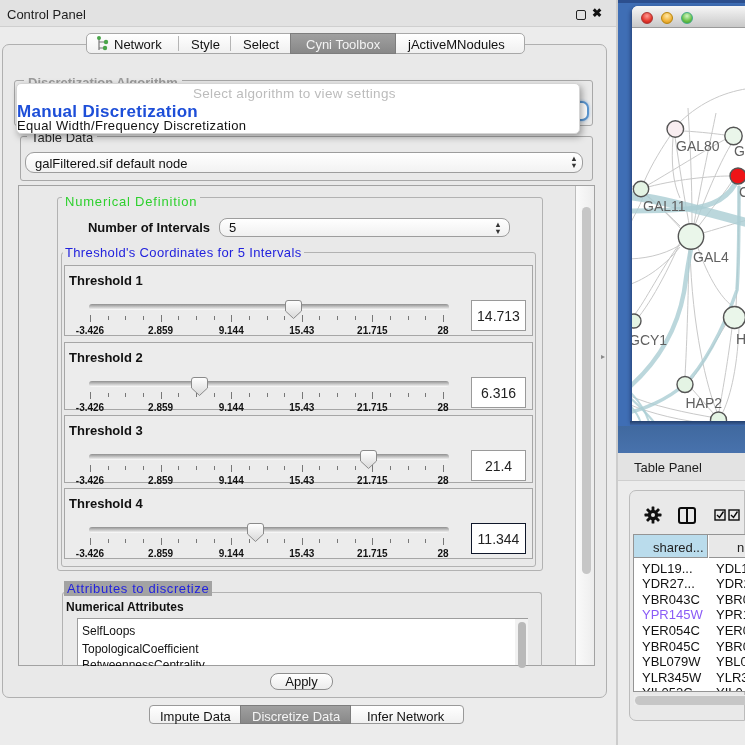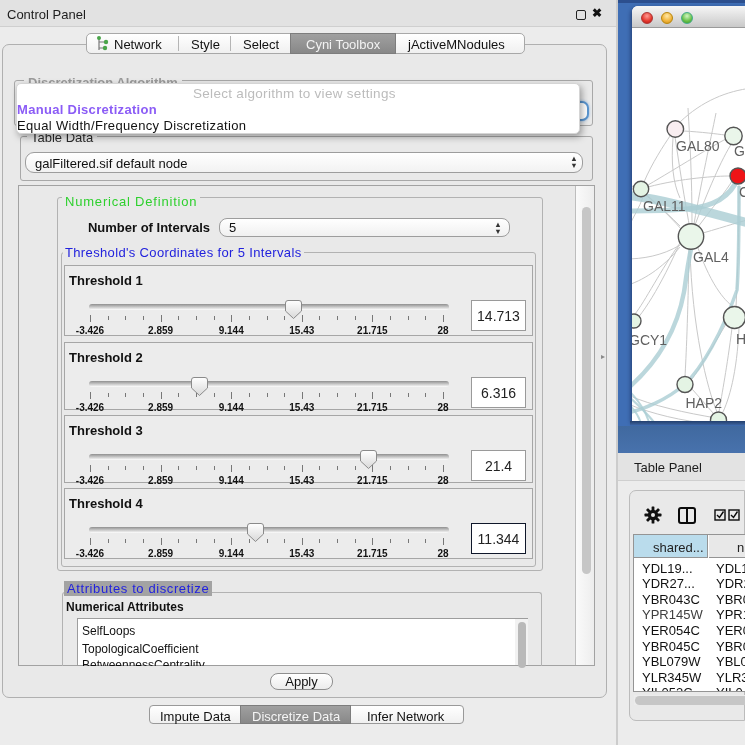--- a/index.html
+++ b/index.html
@@ -370,34 +370,34 @@
 <div class="abs" style="left:634px;top:535px;width:73.5px;height:23px;background:#badcec;border-right:1px solid #949494;border-bottom:1px solid #949494;"></div>
 <div class="abs" style="left:708.5px;top:535px;width:36.5px;height:23px;background:#e8e8e8;border-bottom:1px solid #949494;"></div>
 <div class="abs" style="left:653px;top:540px;font-size:13px;color:#222;">shared...</div>
 <div class="abs" style="left:737px;top:540px;font-size:13px;color:#222;">n</div>
 <div class="abs" style="left:642px;top:560.5px;font-size:13px;color:#111;">YDL19...</div>
 <div class="abs" style="left:716px;top:560.5px;width:29px;overflow:hidden;font-size:13px;color:#111;">YDL1</div>
 <div class="abs" style="left:642px;top:576.1px;font-size:13px;color:#111;">YDR27...</div>
 <div class="abs" style="left:716px;top:576.1px;width:29px;overflow:hidden;font-size:13px;color:#111;">YDR2</div>
 <div class="abs" style="left:642px;top:591.7px;font-size:13px;color:#111;">YBR043C</div>
 <div class="abs" style="left:716px;top:591.7px;width:29px;overflow:hidden;font-size:13px;color:#111;">YBR0</div>
-<div class="abs" style="left:642px;top:607.3px;font-size:13px;color:#404040;">YPR145W</div>
+<div class="abs" style="left:642px;top:607.3px;font-size:13px;color:#8b5cf6;">YPR145W</div>
 <div class="abs" style="left:716px;top:607.3px;width:29px;overflow:hidden;font-size:13px;color:#111;">YPR1</div>
 <div class="abs" style="left:642px;top:622.9px;font-size:13px;color:#111;">YER054C</div>
 <div class="abs" style="left:716px;top:622.9px;width:29px;overflow:hidden;font-size:13px;color:#111;">YER0</div>
 <div class="abs" style="left:642px;top:638.5px;font-size:13px;color:#111;">YBR045C</div>
 <div class="abs" style="left:716px;top:638.5px;width:29px;overflow:hidden;font-size:13px;color:#111;">YBR0</div>
 <div class="abs" style="left:642px;top:654.1px;font-size:13px;color:#111;">YBL079W</div>
 <div class="abs" style="left:716px;top:654.1px;width:29px;overflow:hidden;font-size:13px;color:#111;">YBL0</div>
 <div class="abs" style="left:642px;top:669.7px;font-size:13px;color:#111;">YLR345W</div>
 <div class="abs" style="left:716px;top:669.7px;width:29px;overflow:hidden;font-size:13px;color:#111;">YLR3</div>
 <div class="abs" style="left:642px;top:685.3px;width:103px;height:6px;overflow:hidden;font-size:13px;color:#111;">YIL052C</div>
 <div class="abs" style="left:716px;top:685.3px;width:29px;height:6px;overflow:hidden;font-size:13px;color:#111;">YIL0</div>
 
 <div class="abs" style="left:634px;top:695px;width:111px;height:10px;background:#ececec;"></div>
 <div class="abs" style="left:635px;top:696px;width:110px;height:9px;background:#c6c6c6;border-radius:5px 0 0 5px;"></div>
 
 <div class="abs" style="left:16px;top:83px;width:564px;height:51px;background:#fff;border:1px solid #d5d5d5;border-radius:5px;box-shadow:2px 3px 7px rgba(0,0,0,0.35);"></div>
 <div class="abs" style="left:193px;top:86px;font-size:13.5px;letter-spacing:0.3px;color:#bcbcbc;">Select algorithm to view settings</div>
-<div class="abs" style="left:17px;top:102px;font-size:13px;letter-spacing:0.3px;font-weight:bold;color:#8b5cf6;">Manual Discretization</div>
+<div class="abs" style="left:17px;top:102px;font-size:17px;letter-spacing:0.3px;font-weight:bold;color:#1d4ed8;">Manual Discretization</div>
 <div class="abs" style="left:17px;top:118px;font-size:13px;letter-spacing:0.35px;color:#111;">Equal Width/Frequency Discretization</div>
 
 </div>
 
 </body></html>

